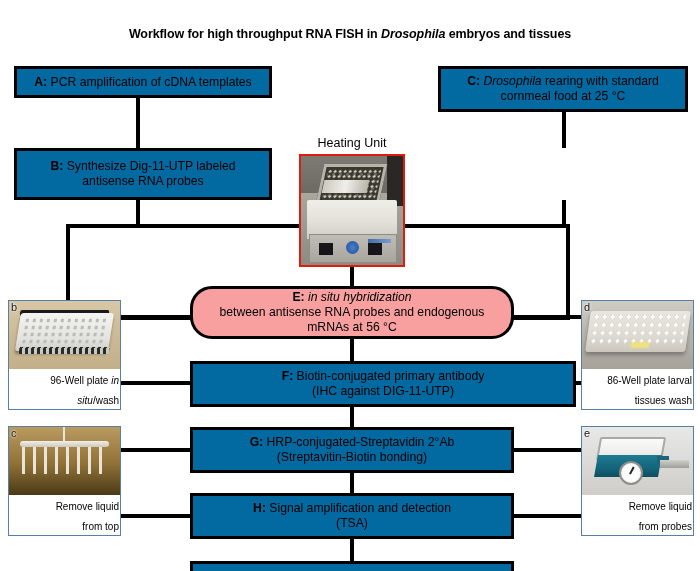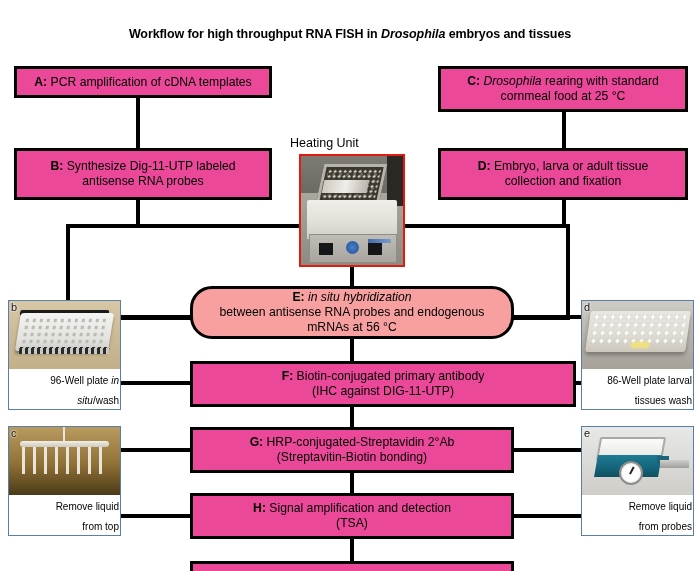--- a/index.html
+++ b/index.html
@@ -29,21 +29,21 @@
     letter-spacing:-0.1px;
     line-height:16px;
   }
   .title i{font-style:italic;}
 
   
   .box{
     position:absolute;
     box-sizing:border-box;
     border:3px solid #000;
-    background:#ec4899;
+    background:#0369a1;
     display:flex;
     align-items:center;
     justify-content:center;
     text-align:center;
     font-size:12.2px;
     line-height:15px;
     padding:2px 5px;
     z-index:5;
   }
   .box b{font-weight:bold;}
@@ -84,21 +84,21 @@
     line-height:20px;
     text-align:right;
     padding:2px 1px 1px;
     color:#000;
   }
   .panel .cap i{font-style:italic;}
 
   
   .heat-label{
     position:absolute;
-    text-align:left;
+    text-align:center;
     font-size:12.5px;
     line-height:15px;
   }
   .heat-img{
     position:absolute;
     box-sizing:border-box;
     border:2px solid #e01b10;
     overflow:hidden;
     z-index:7;
     background:#cfcabc;
@@ -308,26 +308,20 @@
     </div>
   </div>
 
   <div class="box" style="left:438px;top:42px;width:250px;height:46px;">
     <div>
       <b>C:</b><i> Drosophila</i><span> rearing with standard</span><br>
       <span>cornmeal food at 25 °C</span>
     </div>
   </div>
 
-  <div class="box" style="left:438px;top:124px;width:250px;height:52px;">
-    <div>
-      <b>D:</b><span> Embryo, larva or adult tissue</span><br>
-      <span>collection and fixation</span>
-    </div>
-  </div>
 
   <div class="box pink" style="left:190px;top:262px;width:324px;height:53px;">
     <div>
       <b>E:</b><i> in situ hybridization</i><br>
       <span>between antisense RNA probes and endogenous</span><br>
       <span>mRNAs at 56 °C</span>
     </div>
   </div>
 
   <div class="box" style="left:190px;top:337px;width:386px;height:46px;">

